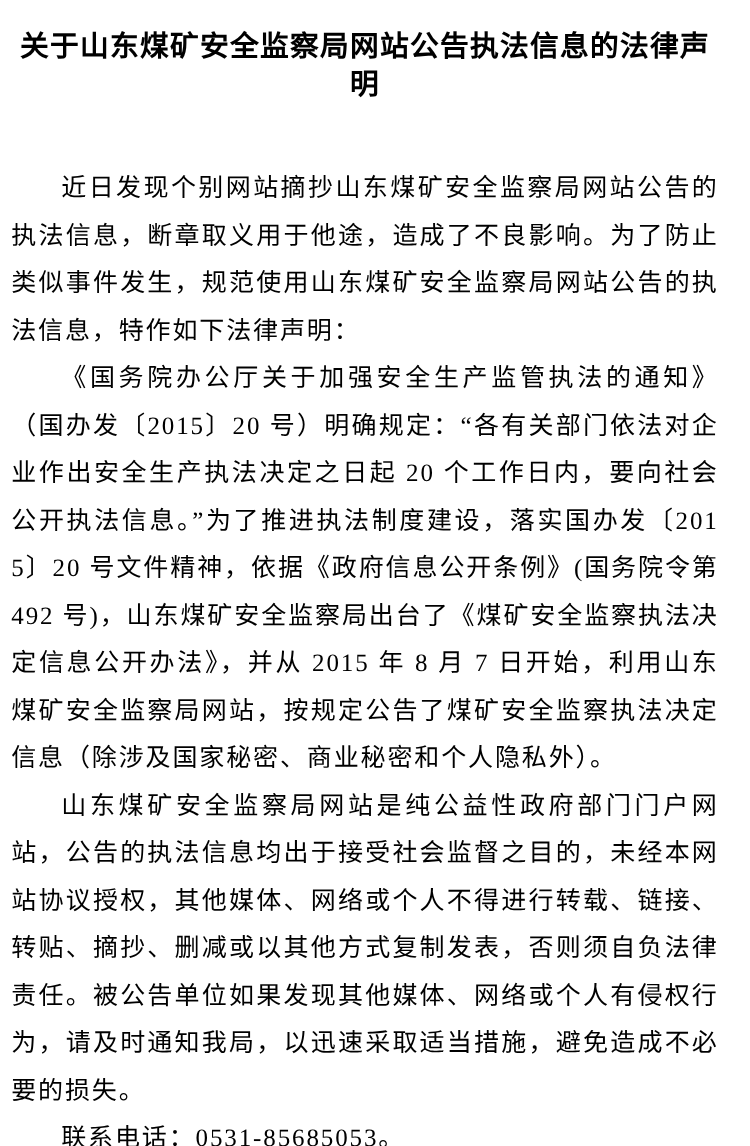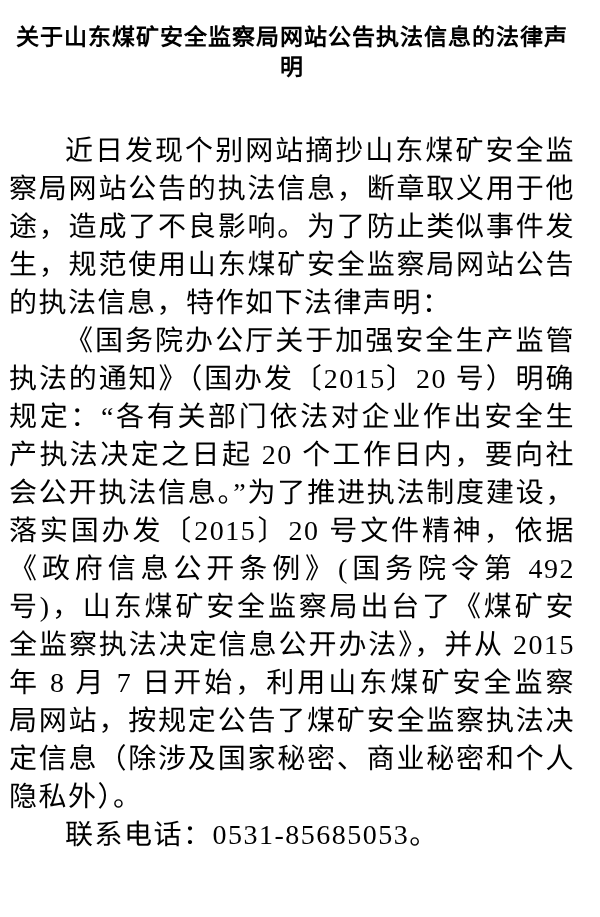--- a/index.html
+++ b/index.html
@@ -26,33 +26,34 @@
     text-align: center;
     color: #000000;
     margin: 0 0 50px 0;
   }
   .doc-body {
     font-family: "Liberation Serif", serif;
     color: #000000;
   }
   .doc-body p {
     margin: 0;
-    font-size: 28px;
+    font-size: 20px;
     line-height: 38px;
     letter-spacing: 1.5px;
     text-align: justify;
     text-justify: inter-ideograph;
     text-indent: 2em;
     word-break: break-all;
   }
 </style>
 </head>
 <body>
 
 <div class="page">
   <h1 class="doc-title">关于山东煤矿安全监察局网站公告执法信息的法律声明</h1>
 
   <div class="doc-body">
     <p>近日发现个别网站摘抄山东煤矿安全监察局网站公告的执法信息，断章取义用于他途，造成了不良影响。为了防止类似事件发生，规范使用山东煤矿安全监察局网站公告的执法信息，特作如下法律声明：</p>
     <p>《国务院办公厅关于加强安全生产监管执法的通知》（国办发〔2015〕20 号）明确规定：“各有关部门依法对企业作出安全生产执法决定之日起 20 个工作日内，要向社会公开执法信息。”为了推进执法制度建设，落实国办发〔2015〕20 号文件精神，依据《政府信息公开条例》(国务院令第 492 号)，山东煤矿安全监察局出台了《煤矿安全监察执法决定信息公开办法》，并从 2015 年 8 月 7 日开始，利用山东煤矿安全监察局网站，按规定公告了煤矿安全监察执法决定信息（除涉及国家秘密、商业秘密和个人隐私外）。</p>
+    <p>山东煤矿安全监察局网站是纯公益性政府部门门户网站，公告的执法信息均出于接受社会监督之目的，未经本网站协议授权，其他媒体、网络或个人不得进行转载、链接、转贴、摘抄、删减或以其他方式复制发表，否则须自负法律责任。被公告单位如果发现其他媒体、网络或个人有侵权行为，请及时通知我局，以迅速采取适当措施，避免造成不必要的损失。</p>
     <p>联系电话：0531-85685053。</p>
   </div>
 </div>
 
 </body></html>

